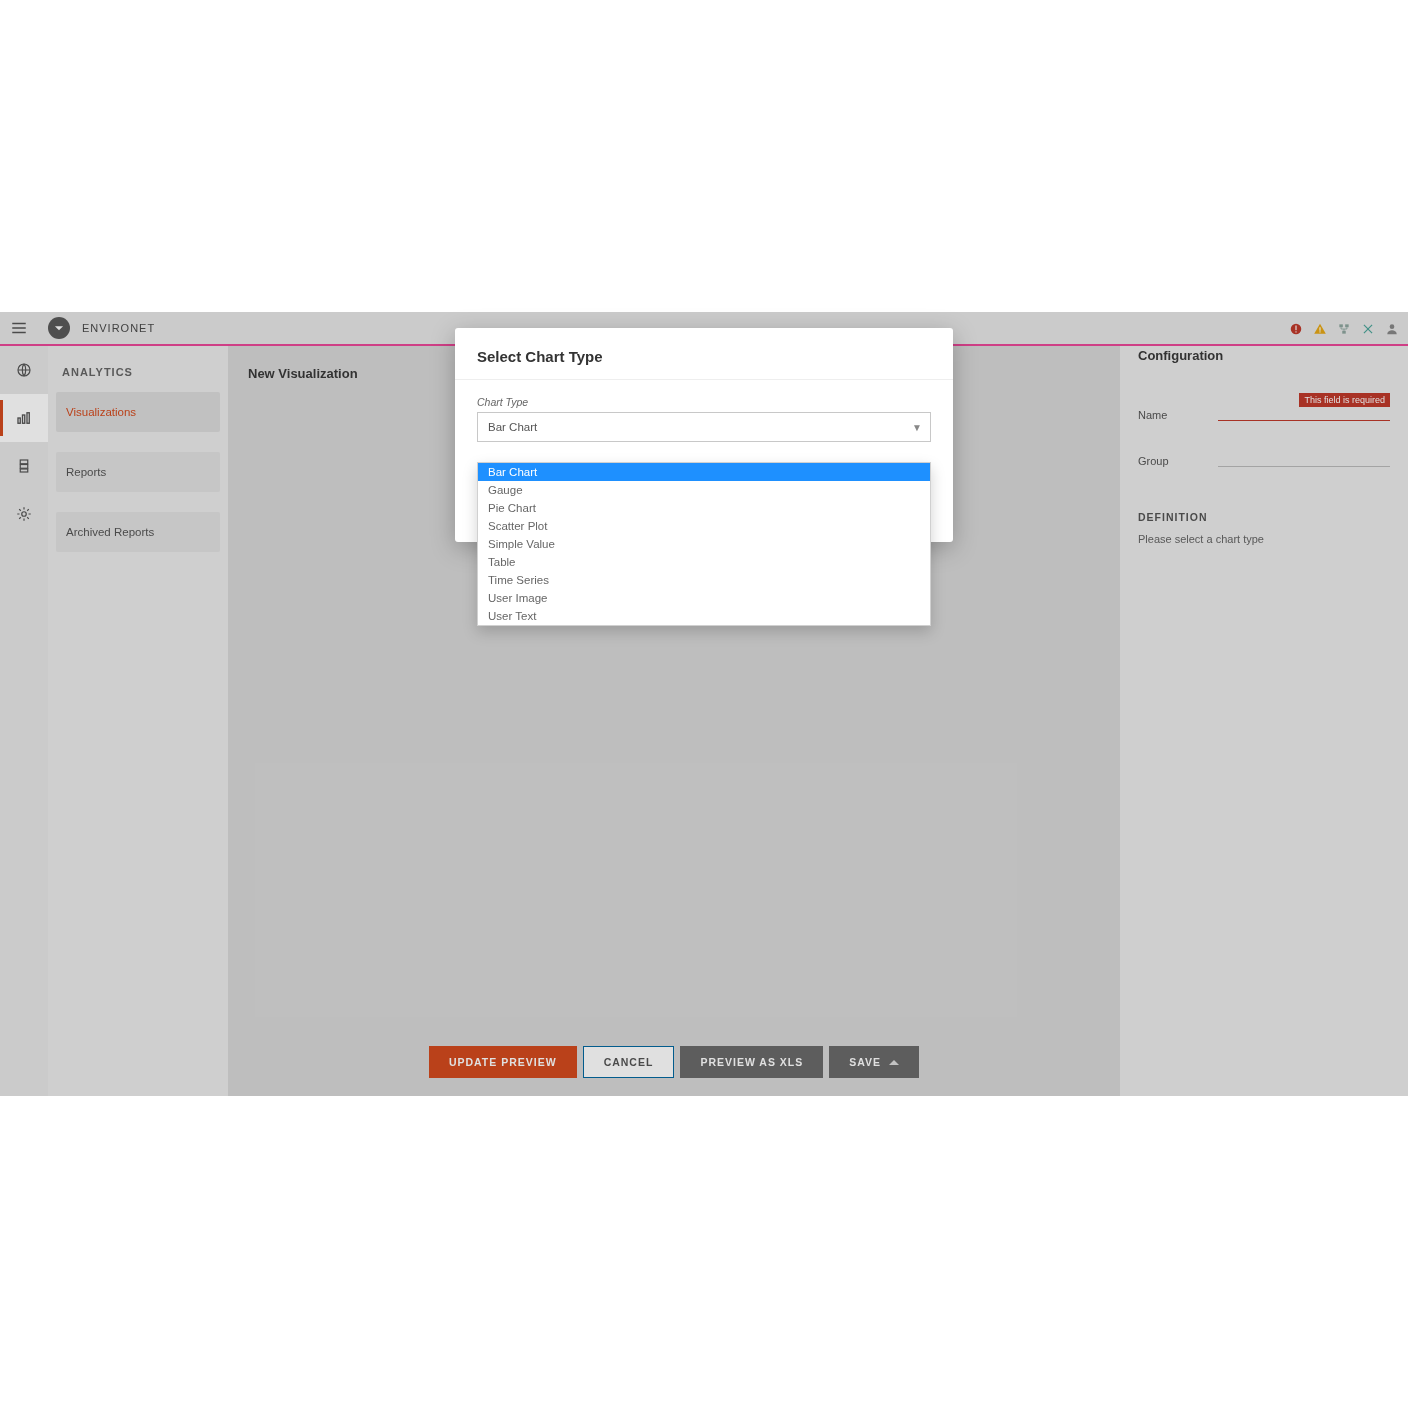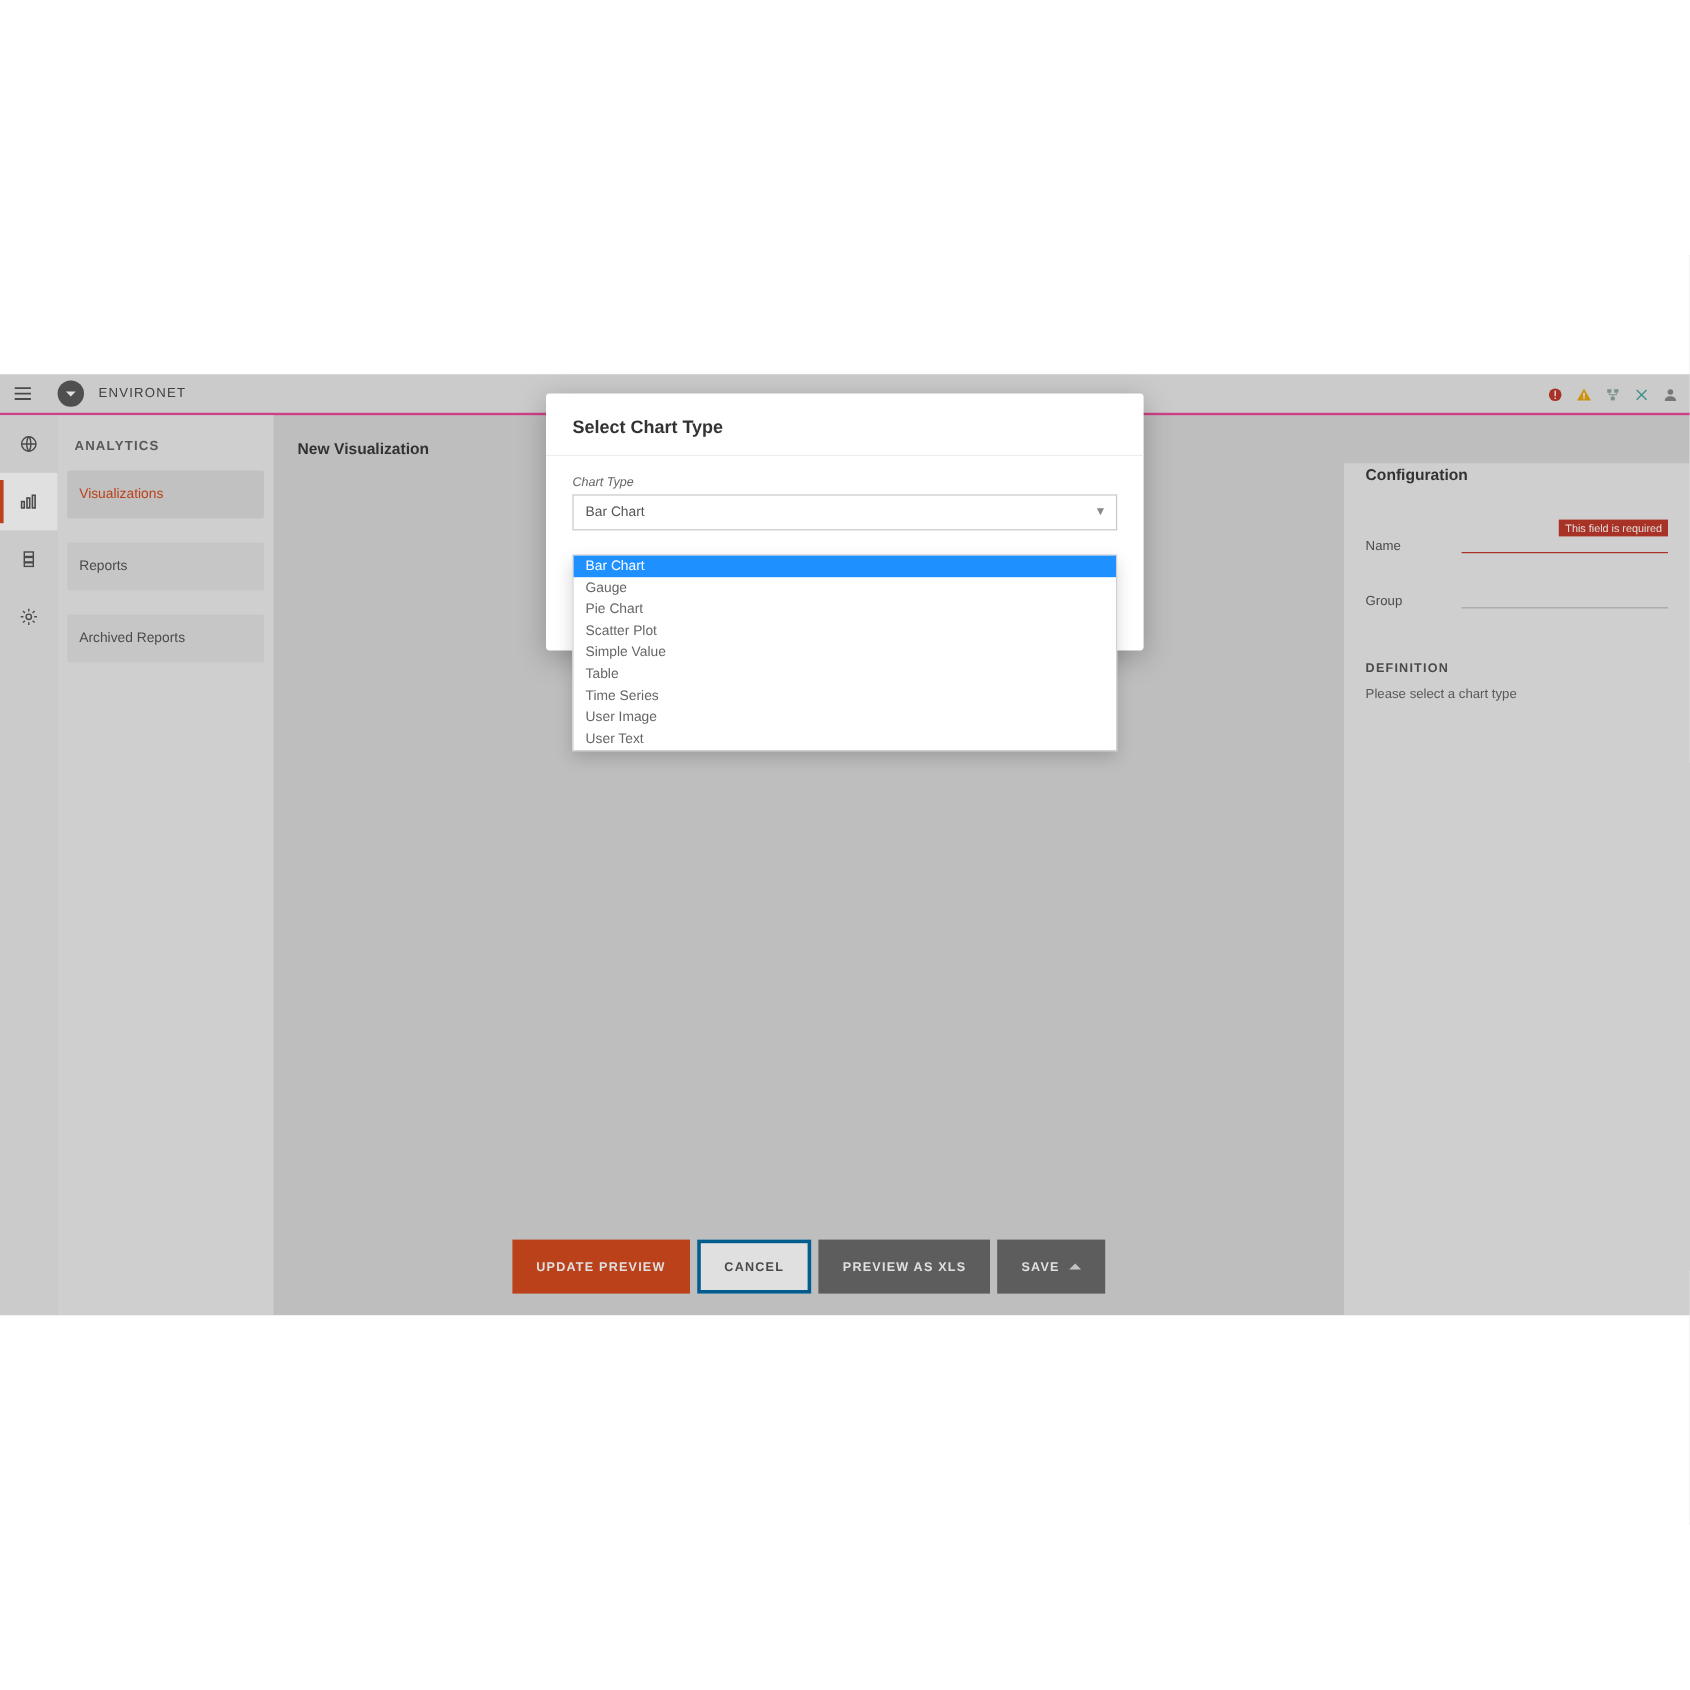--- a/index.html
+++ b/index.html
@@ -89,40 +89,39 @@
   }
   .main-title {
     font-size:13px; font-weight:700; color:#3a3a3a;
     padding:20px 0 0 20px;
   }
   .button-row {
     position:absolute; left:0; right:0; bottom:18px;
     display:flex; justify-content:center; gap:6px;
   }
   .btn {
-    height:45px; padding:0 20px;
+    height:32px; padding:0 20px;
     font-size:10.5px; letter-spacing:1px; font-weight:600;
     display:flex; align-items:center; justify-content:center;
     border:none; cursor:pointer;
   }
   .btn-primary { background:#d44b1e; color:#fff; }
-  .btn-outline { background:#fff; color:#555; border:3px solid #0369a1; }
+  .btn-outline { background:#fff; color:#555; border:1px solid #0369a1; }
   .btn-dark { background:#6a6a6a; color:#fff; }
   .btn-dark .caret-up {
     width:0; height:0; margin-left:8px;
     border-left:5px solid transparent;
     border-right:5px solid transparent;
     border-bottom:5px solid #ddd;
   }
   
   .configpanel {
     position:absolute; top:34px; right:0; width:288px; bottom:0;
     background:#ececec;
     padding:2px 18px;
-    margin-top:40px;
   }
   .config-title { font-size:13px; font-weight:700; color:#3a3a3a; margin-bottom:36px; }
   .field-row { display:flex; align-items:flex-end; margin-bottom:24px; position:relative; }
   .field-label { font-size:11px; color:#555; width:80px; }
   .field-input {
     flex:1; height:22px; border:none; border-bottom:1px solid #bbb;
     background:transparent; font-size:11px;
   }
   .req-badge {
     position:absolute; right:0; top:-6px;

